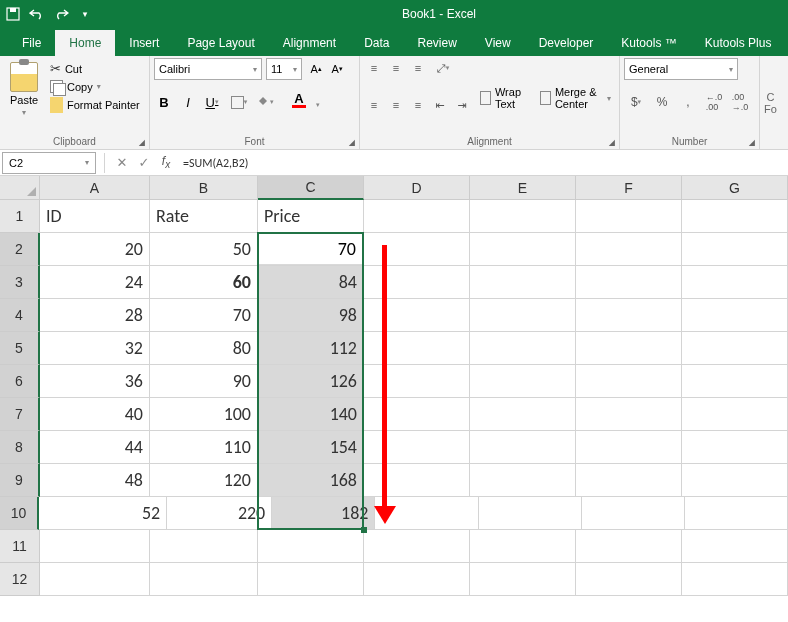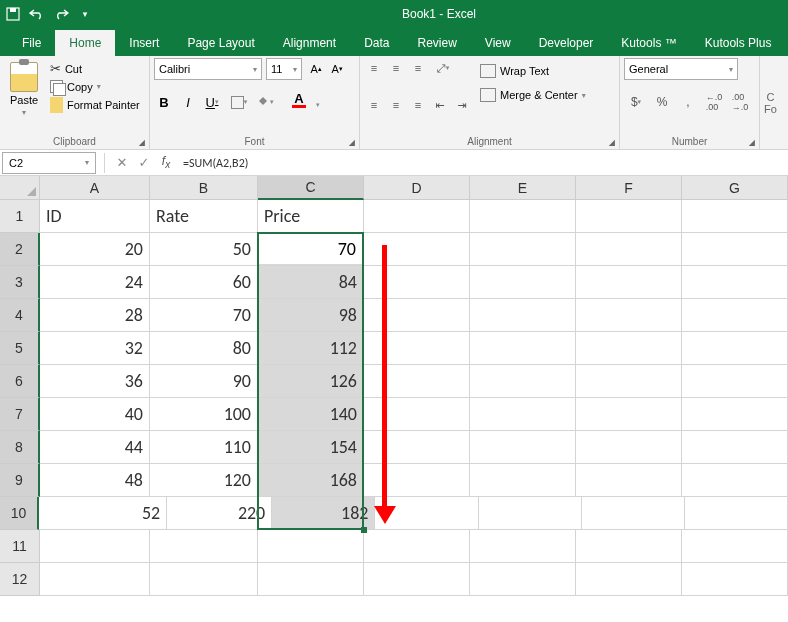--- a/index.html
+++ b/index.html
@@ -46,21 +46,21 @@
 .italic { font-style: italic; }
 .underline { text-decoration: underline; }
 .fill-btn { width: 26px; height: 20px; cursor: pointer; display: flex; align-items: center; }
 .font-color-btn { width: 26px; height: 20px; cursor: pointer; display: flex; flex-direction: column; align-items: center; }
 .font-color-letter { font-size: 13px; font-weight: bold; line-height: 1; }
 .font-color-bar { width: 14px; height: 3px; background: #ff0000; }
 
 
 .align-group .row { display: flex; gap: 2px; margin-bottom: 4px; }
 .align-btn { width: 20px; height: 20px; display: flex; align-items: center; justify-content: center; cursor: pointer; font-size: 11px; color: #555; }
-.wrap-merge-col { display: flex; flex-direction: column; gap: 6px; padding-top: 4px; }
+.wrap-merge-col { display: flex; flex-direction: row; gap: 6px; padding-top: 4px; }
 .wrap-btn, .merge-btn { display: flex; align-items: center; gap: 4px; font-size: 11px; cursor: pointer; padding: 2px 4px; }
 .wrap-icon, .merge-icon { width: 16px; height: 14px; border: 1px solid #888; }
 
 
 .number-group .row1 { display: flex; }
 .number-format-select { width: 114px; height: 22px; border: 1px solid #ababab; background: #fff; font-size: 11px; padding: 0 4px; display: flex; align-items: center; justify-content: space-between; cursor: pointer; }
 .number-group .row2 { display: flex; gap: 2px; margin-top: 8px; }
 .num-btn { width: 24px; height: 20px; display: flex; align-items: center; justify-content: center; cursor: pointer; font-size: 12px; color: #555; }
 
 .cell-right { display: flex; flex-direction: column; align-items: center; justify-content: center; padding: 4px; color: #666; font-size: 11px; }
@@ -319,21 +319,21 @@
         <div class="cell num" style="width: 108px;">50</div>
         <div class="cell selected-range num" style="width: 106px;">70</div>
         <div class="cell" style="width: 106px;"></div>
         <div class="cell" style="width: 106px;"></div>
         <div class="cell" style="width: 106px;"></div>
         <div class="cell" style="width: 106px;"></div>
       </div>
       <div class="row">
         <div class="row-header selected">3</div>
         <div class="cell num" style="width: 110px;">24</div>
-        <div class="cell num" style="width: 108px;">60</div>
+        <div class="cell num" style="width: 108px; font-weight: bold;">60</div>
         <div class="cell selected-range num" style="width: 106px;">84</div>
         <div class="cell" style="width: 106px;"></div>
         <div class="cell" style="width: 106px;"></div>
         <div class="cell" style="width: 106px;"></div>
         <div class="cell" style="width: 106px;"></div>
       </div>
       <div class="row">
         <div class="row-header selected">4</div>
         <div class="cell num" style="width: 110px;">28</div>
         <div class="cell num" style="width: 108px;">70</div>

